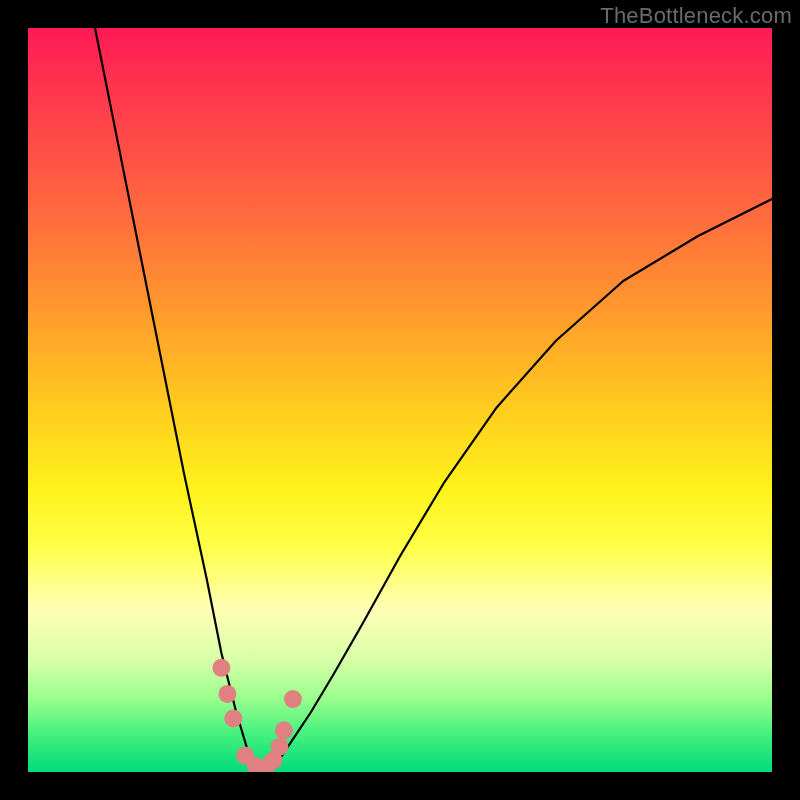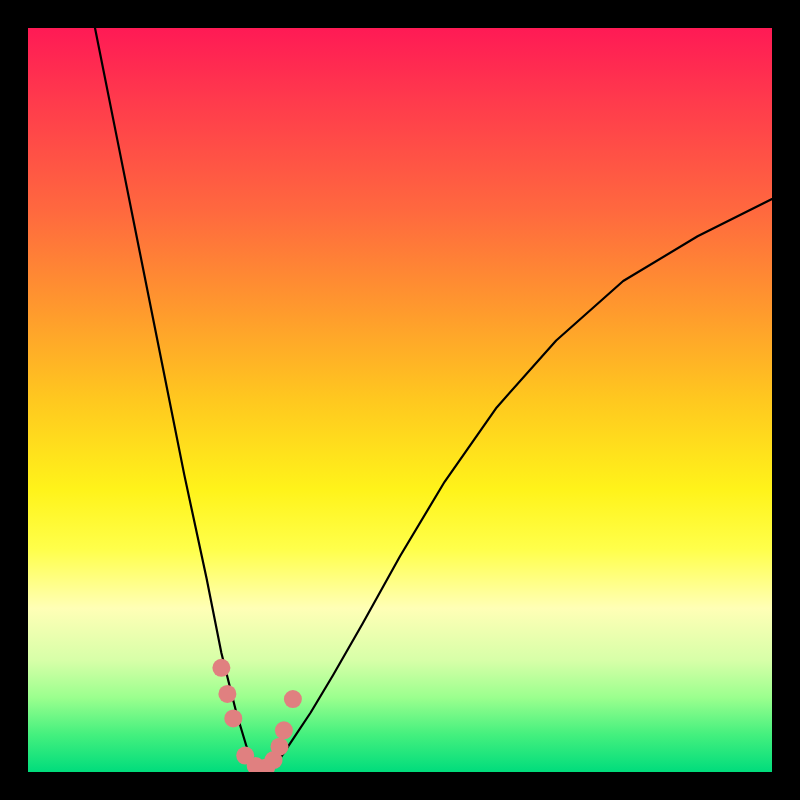--- a/index.html
+++ b/index.html
@@ -55,20 +55,21 @@
     top: 0;
     left: 0;
     width: 744px;
     height: 744px;
   }
 </style>
 </head>
 <body>
 
 <div class="frame">
+  <div class="watermark">TheBottleneck.com</div>
   <div class="plot">
     <svg class="curve" viewBox="0 0 744 744">
       <g id="curve-group">
           <path d="M67.0 0.0 L89.3 111.6 L111.6 223.2 L133.9 334.8 L156.2 446.4 L178.6 550.6 L193.4 625.0 L208.3 684.5 L219.5 721.7 L230.6 744.0 L241.8 740.3 L253.0 729.1 L267.8 706.8 L282.7 684.5 L305.0 647.3 L334.8 595.2 L372.0 528.2 L416.6 453.8 L468.7 379.4 L528.2 312.5 L595.2 253.0 L669.6 208.3 L744.0 171.1" fill="none" stroke="#000000" stroke-width="2.2" stroke-linecap="round" stroke-linejoin="round"></path>
         </g>
       <g id="dots-group">
           <circle cx="193.4" cy="639.8" r="9" fill="#e08080"></circle>
           <circle cx="199.4" cy="665.9" r="9" fill="#e08080"></circle>
           <circle cx="205.3" cy="690.4" r="9" fill="#e08080"></circle>
           <circle cx="217.2" cy="727.6" r="9" fill="#e08080"></circle>

